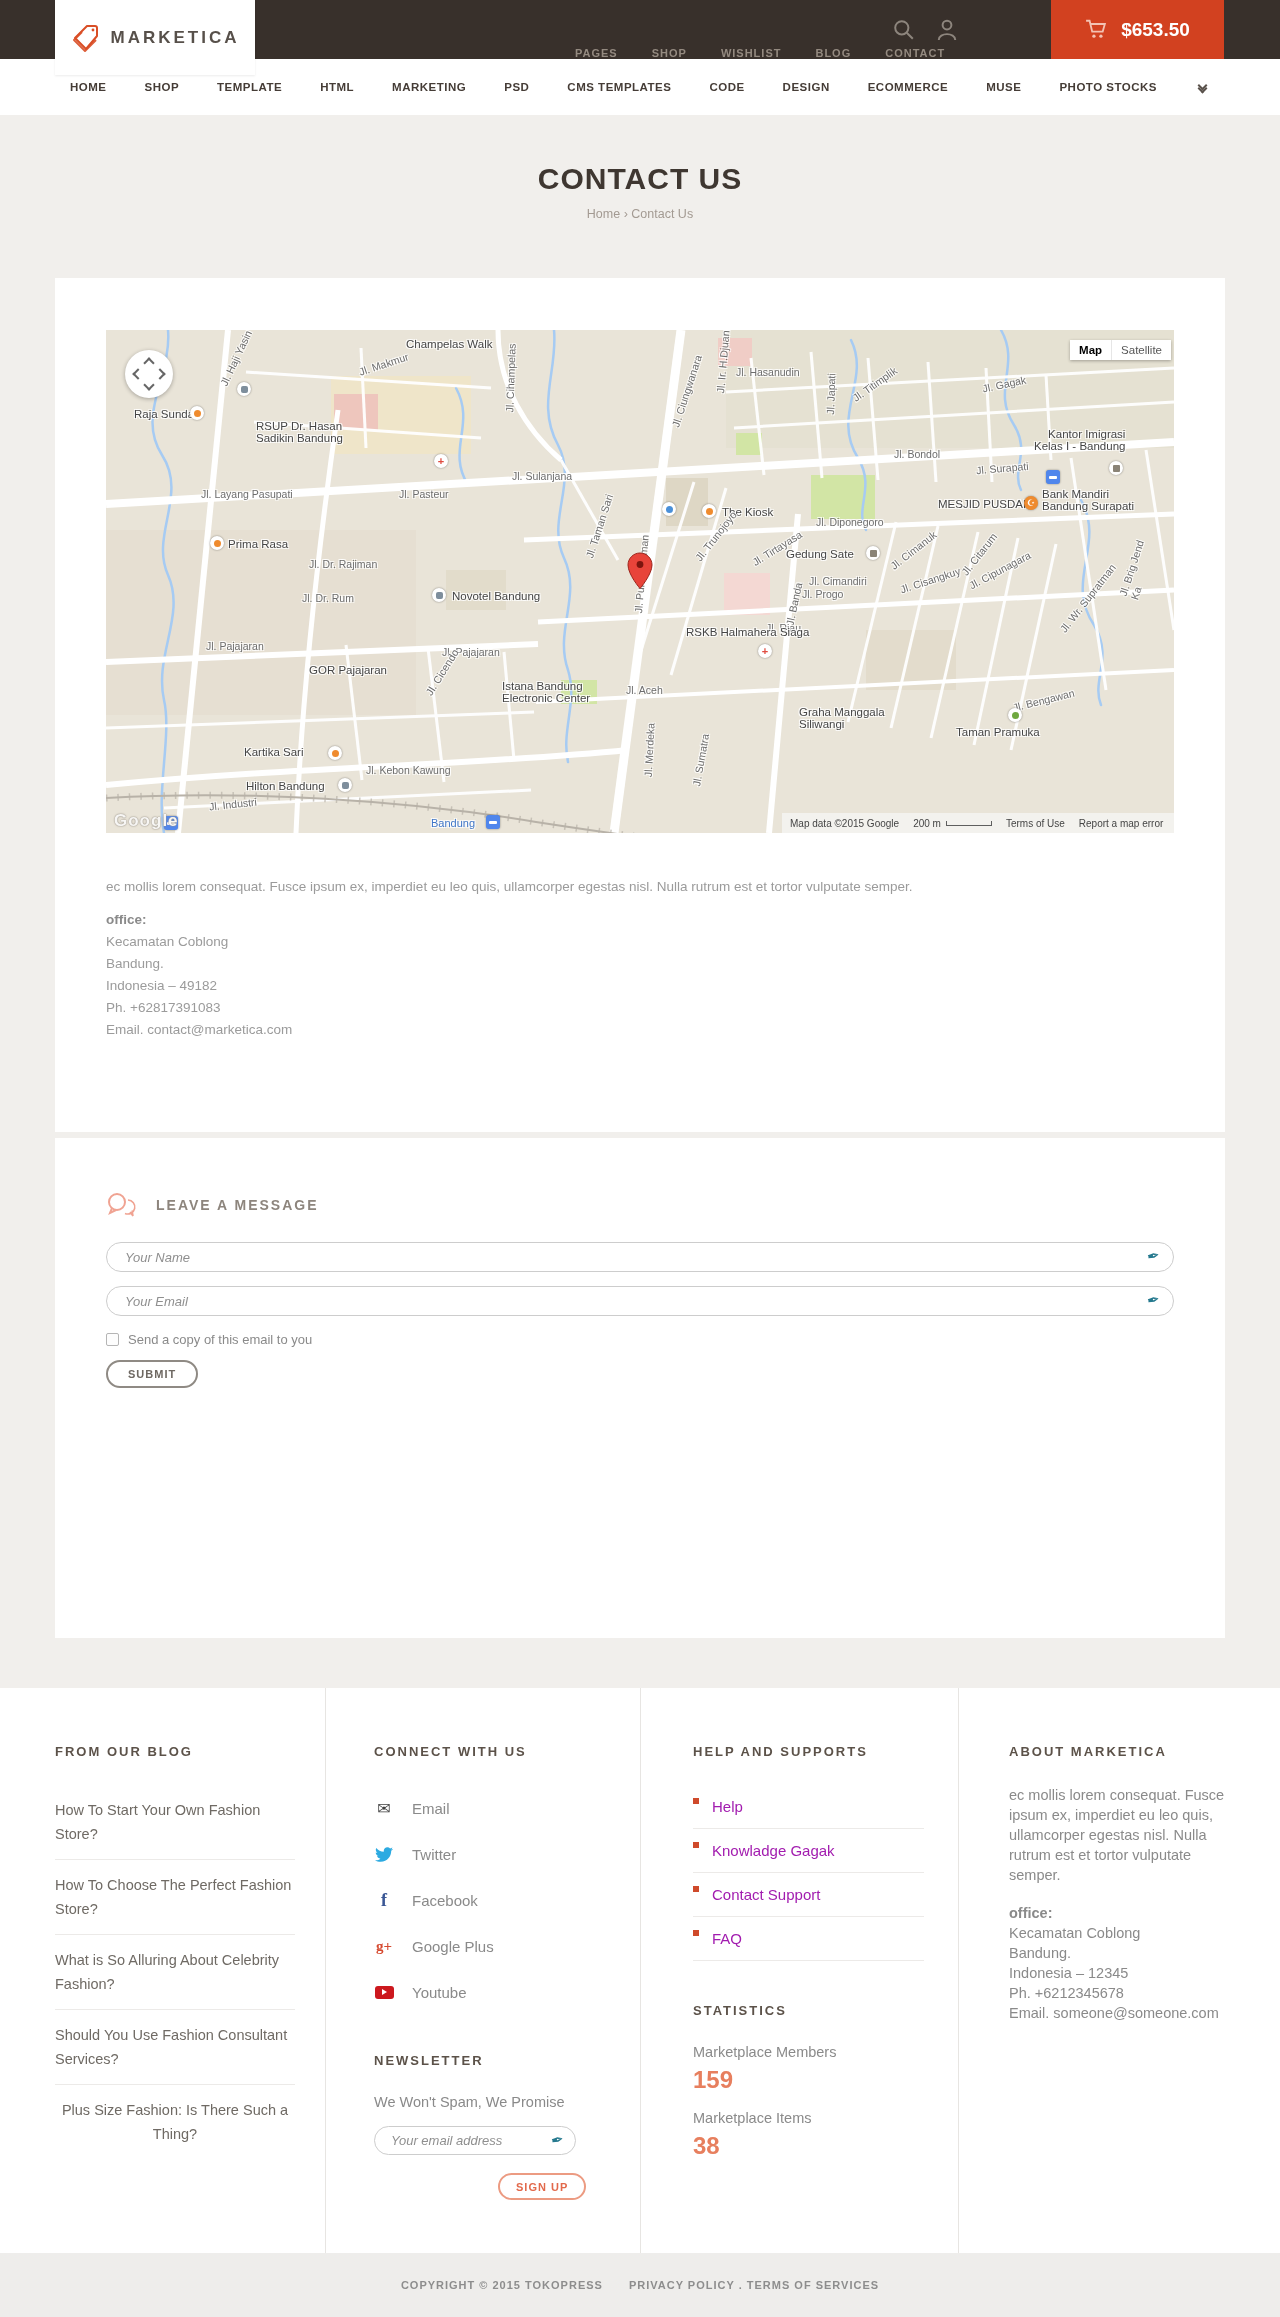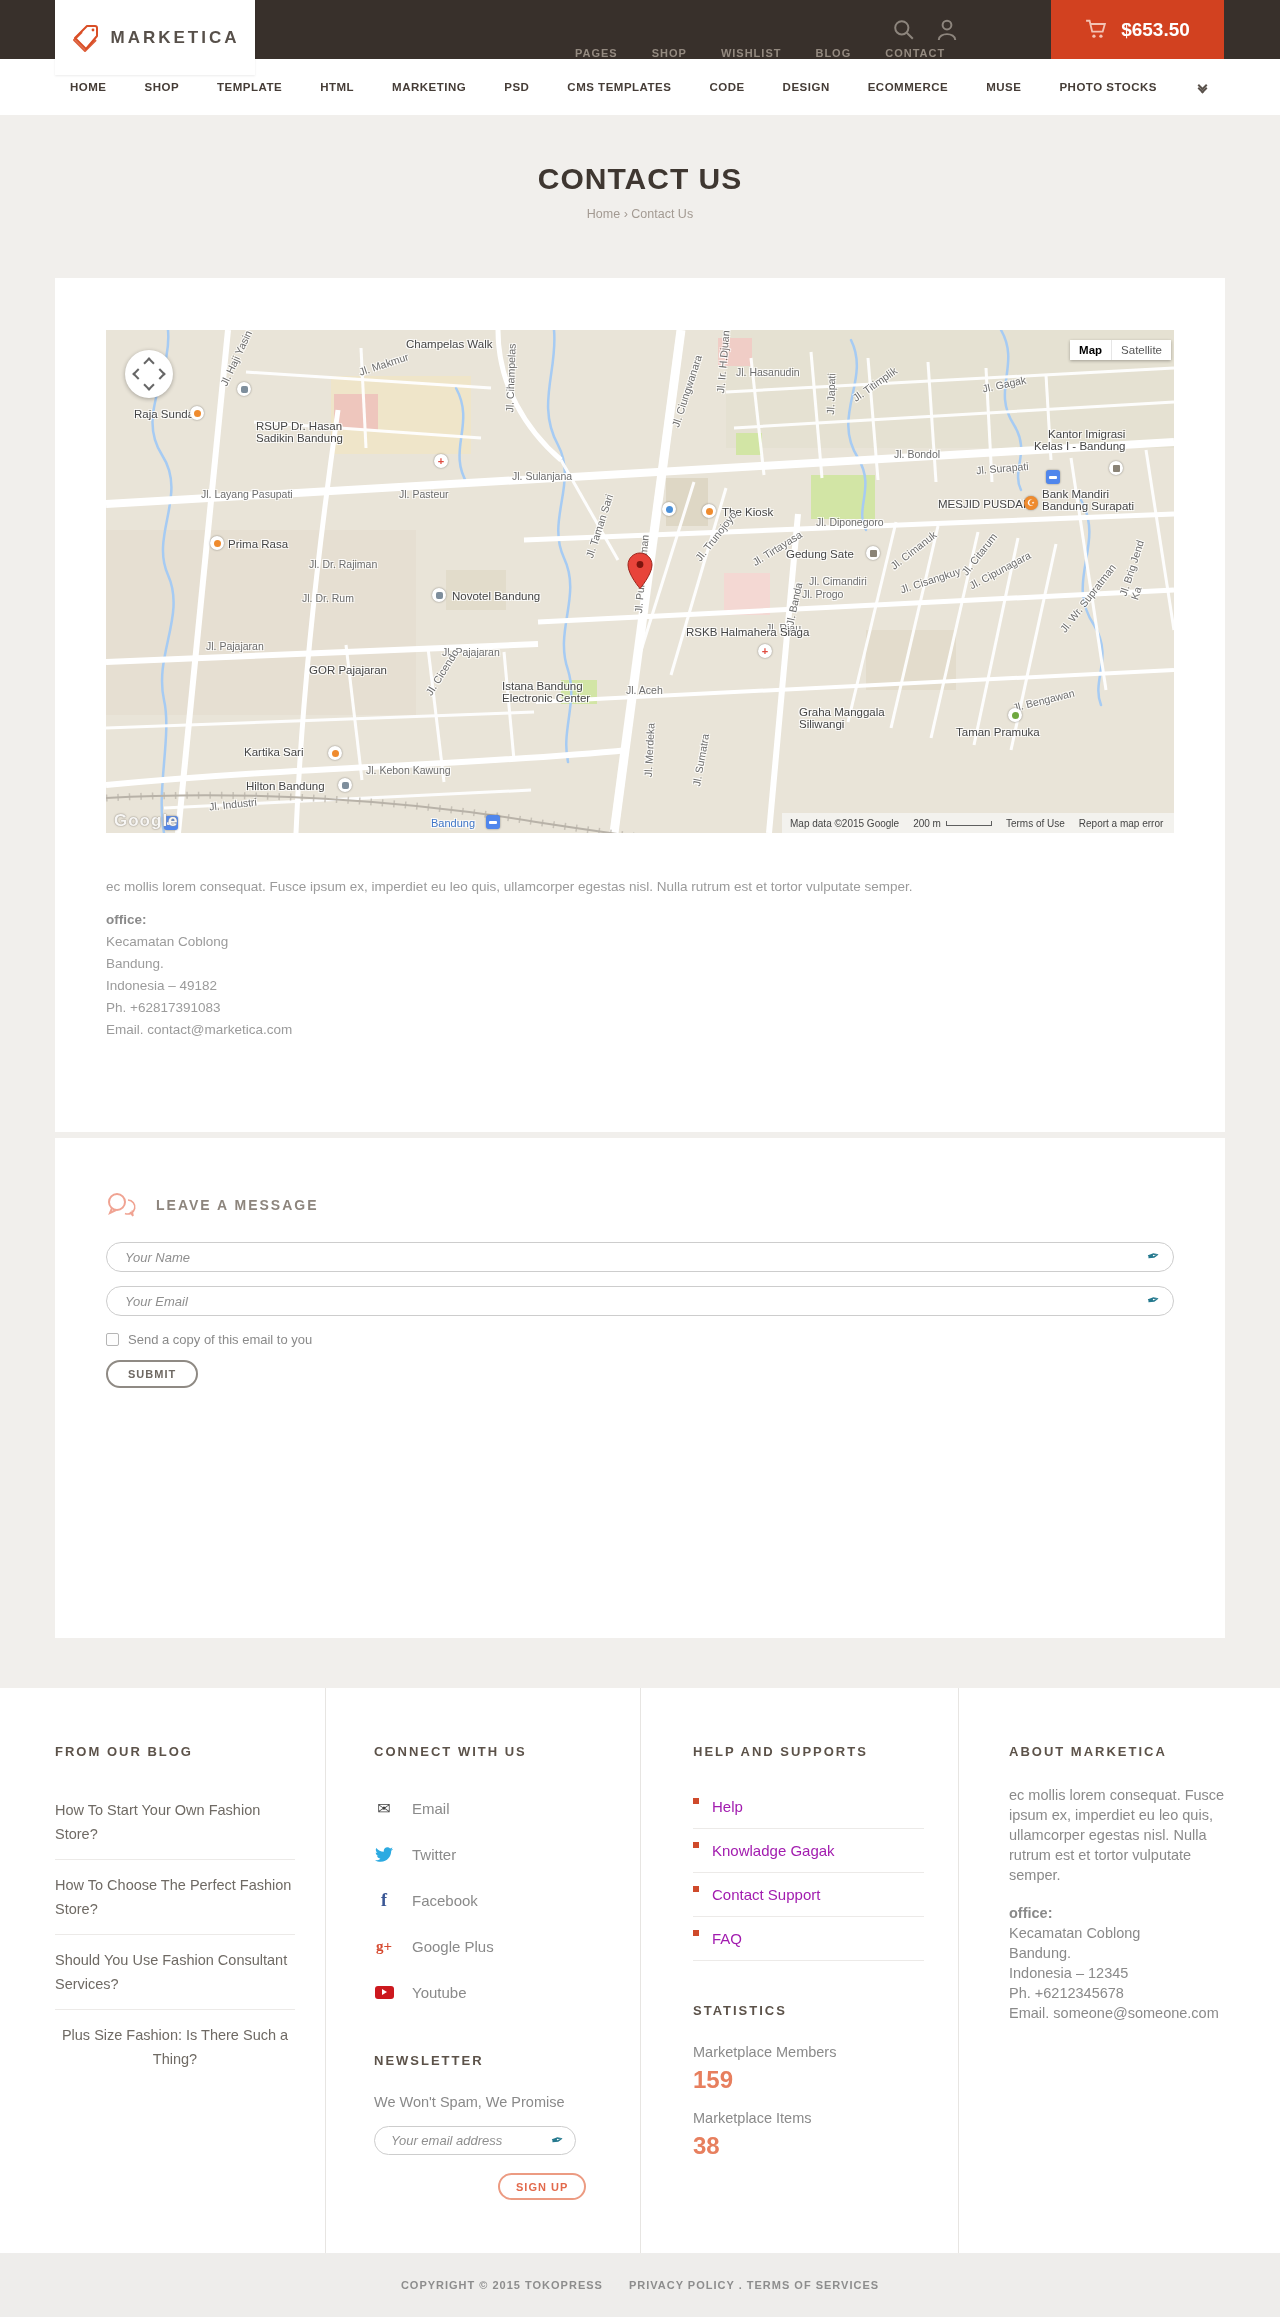--- a/index.html
+++ b/index.html
@@ -456,20 +456,21 @@
   <button class="submit-btn">SUBMIT</button>
 </div>
 
 </div>
 
 <footer class="footer">
   <div class="fcol fcol1">
     <div class="fhead">FROM OUR BLOG</div>
     <div class="blog-item">How To Start Your Own Fashion Store?</div>
     <div class="blog-item">How To Choose The Perfect Fashion Store?</div>
+    <div class="blog-item">What is So Alluring About Celebrity Fashion?</div>
     <div class="blog-item">Should You Use Fashion Consultant Services?</div>
     <div class="blog-item">Plus Size Fashion: Is There Such a Thing?</div>
   </div>
 
   <div class="fcol fcol2">
     <div class="fhead">CONNECT WITH US</div>
     <div class="soc-row">
       <span class="soc-ic" style="color:#3f3f3f">✉</span>
       <span class="lbl">Email</span>
     </div>

